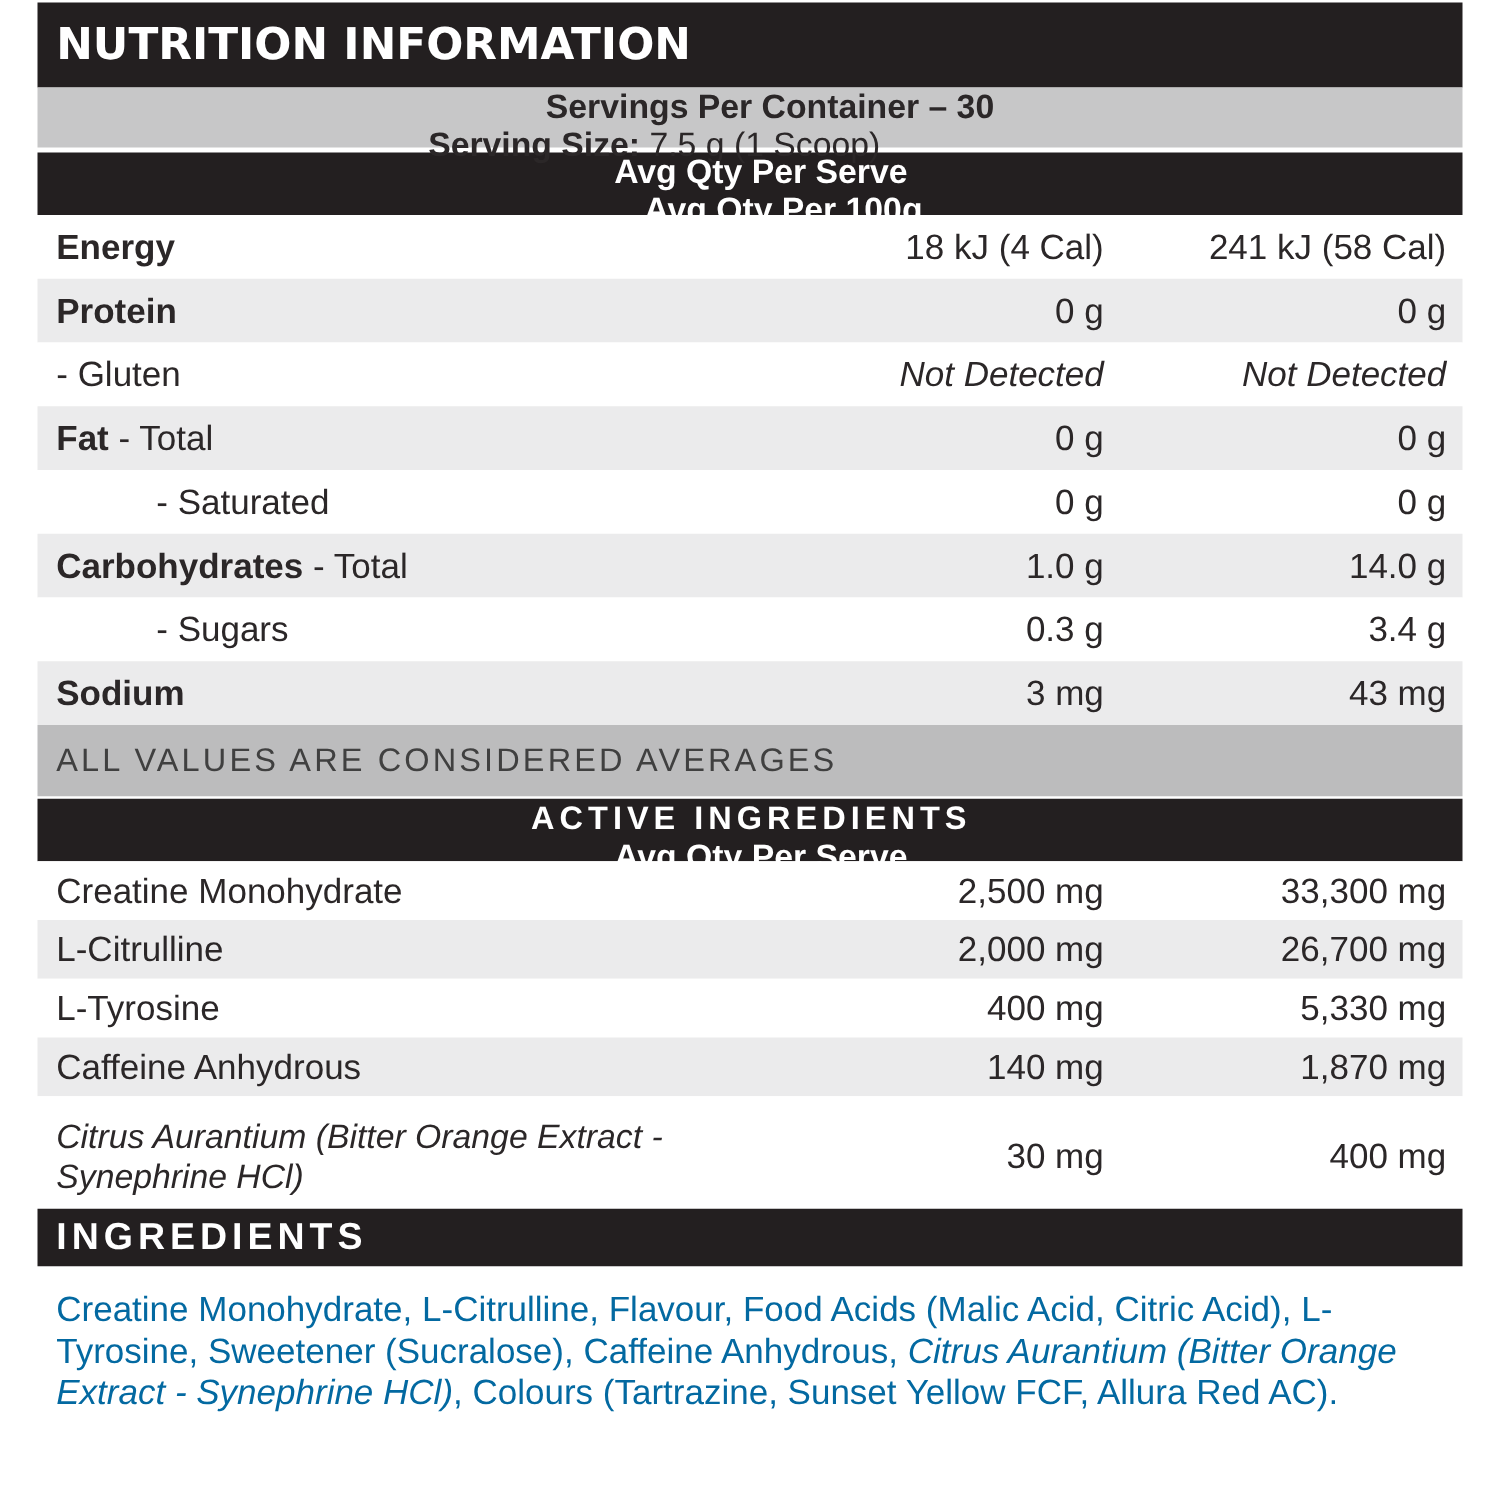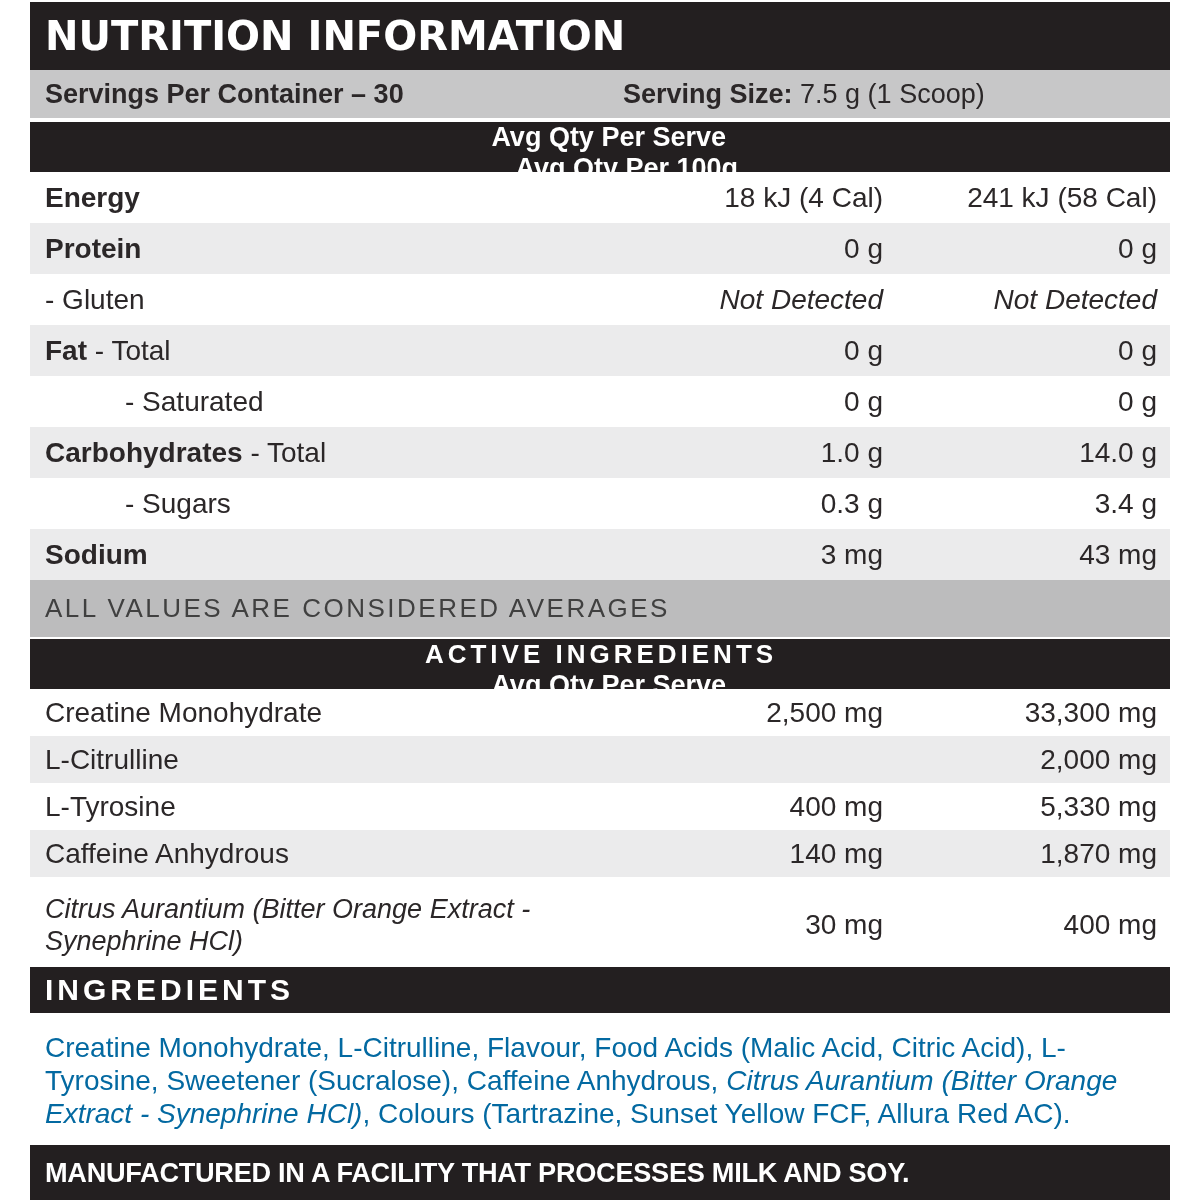--- a/index.html
+++ b/index.html
@@ -18,26 +18,26 @@
   }
   .label{position:absolute;left:30px;top:2px;width:1140px;}
 
   
   .title-bar{
     height:68px;background:var(--ink);color:#fff;
     display:flex;align-items:center;padding-left:15px;
   }
   .title-bar .t{
     font-family:"DejaVu Sans","Liberation Sans",sans-serif;
-    font-weight:700;font-size:40px;letter-spacing:0px;
+    font-weight:700;font-size:35px;letter-spacing:0px;
   }
   .serving-bar{
     height:48px;background:var(--band_gray);
-    display:flex;align-items:center;padding-left:15px;
-    font-size:27px;margin-bottom:4px;color:#2b2728;
+    display:flex;align-items:center;padding-left:32px;
+    font-size:27px;margin-bottom:4px;color:#2b2728;flex-direction:column;
   }
   .serving-left{flex:1;font-weight:700;}
   .serving-right{width:547px;}
   .serving-right b{font-weight:700;}
   .head-bar{
     height:50px;background:var(--ink);color:#fff;
     display:flex;align-items:center;
     padding:0 13px 0 15px;font-weight:700;font-size:27px;flex-direction:column;
   }
   .head-bar .spacer{flex:1;}
@@ -166,20 +166,21 @@
 
   <div class="row active-row">
     <span class="name">Creatine Monohydrate</span>
     <span class="c2">2,500 mg</span>
     <span class="c3">33,300 mg</span>
   </div>
 
   <div class="row active-row shade">
     <span class="name">L-Citrulline</span>
     <span class="c2">2,000 mg</span>
+    <span class="c3">26,700 mg</span>
   </div>
 
   <div class="row active-row">
     <span class="name">L-Tyrosine</span>
     <span class="c2">400 mg</span>
     <span class="c3">5,330 mg</span>
   </div>
 
   <div class="row active-row shade">
     <span class="name">Caffeine Anhydrous</span>
@@ -196,17 +197,14 @@
   </div>
 
   <div class="gap5"></div>
 
   <div class="ing-bar">
     <span>INGREDIENTS</span>
   </div>
 
   <div class="ing-text"><span>Creatine Monohydrate, L-Citrulline, Flavour, Food Acids (Malic Acid, Citric Acid), L-Tyrosine, Sweetener (Sucralose), Caffeine Anhydrous, </span><span class="italic">Citrus Aurantium (Bitter Orange Extract - Synephrine HCl)</span><span>, Colours (Tartrazine, Sunset Yellow FCF, Allura Red AC).</span></div>
 
-  <div class="footer-bar">
-    <span class="t">MANUFACTURED IN A FACILITY THAT PROCESSES MILK AND SOY.</span>
-  </div>
 
 </div>
 
 </body></html>

